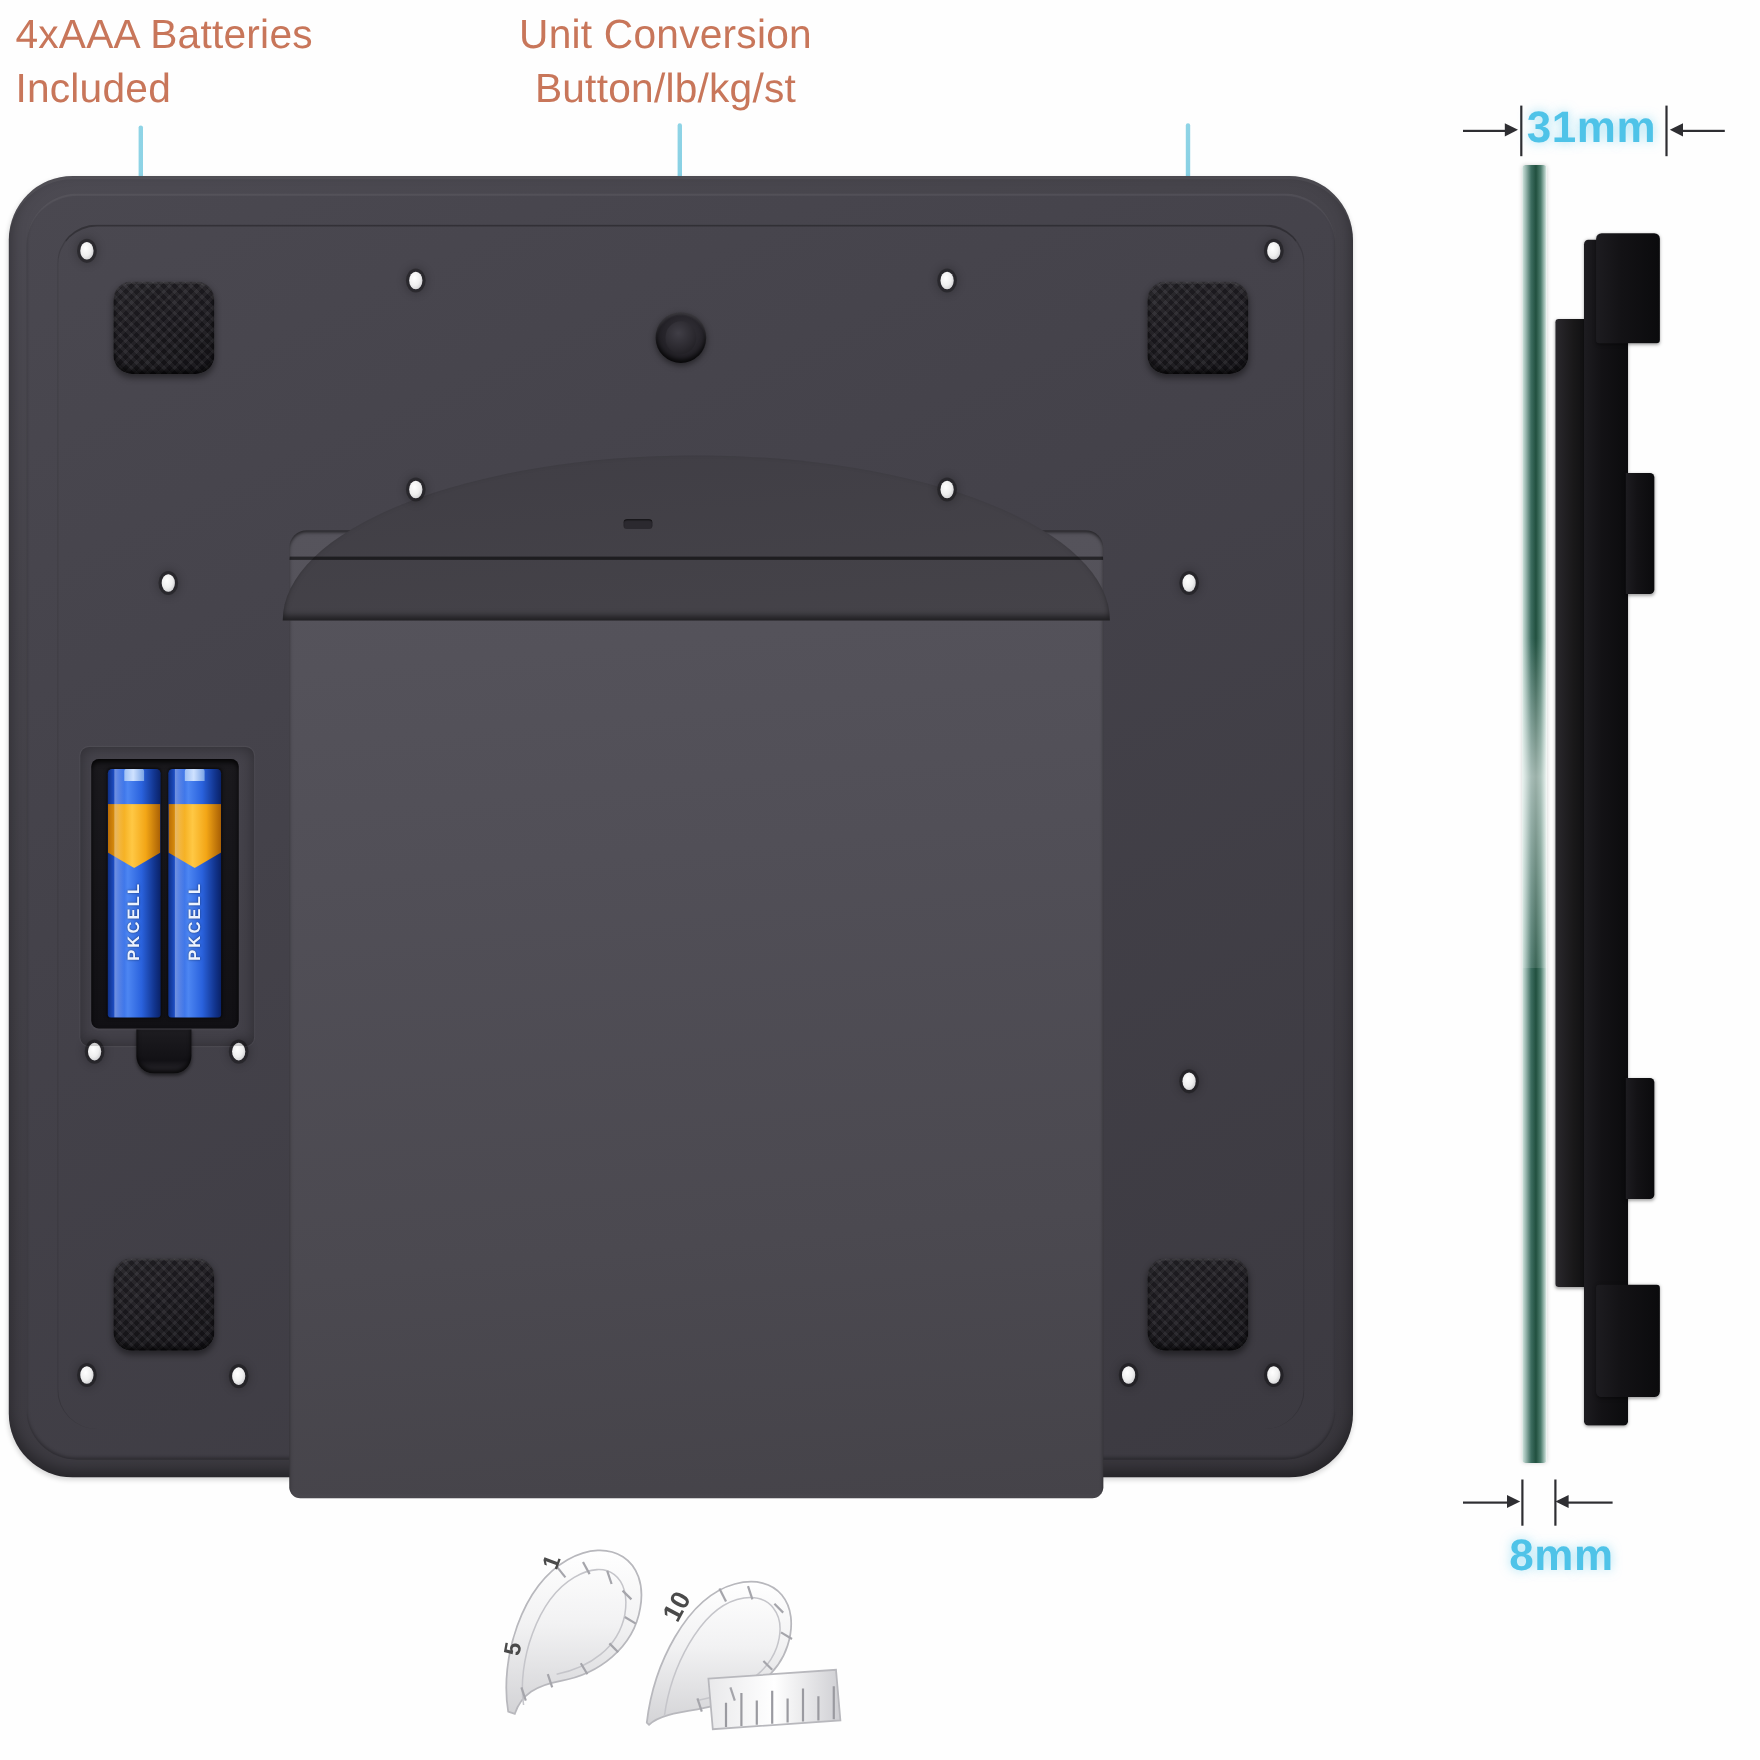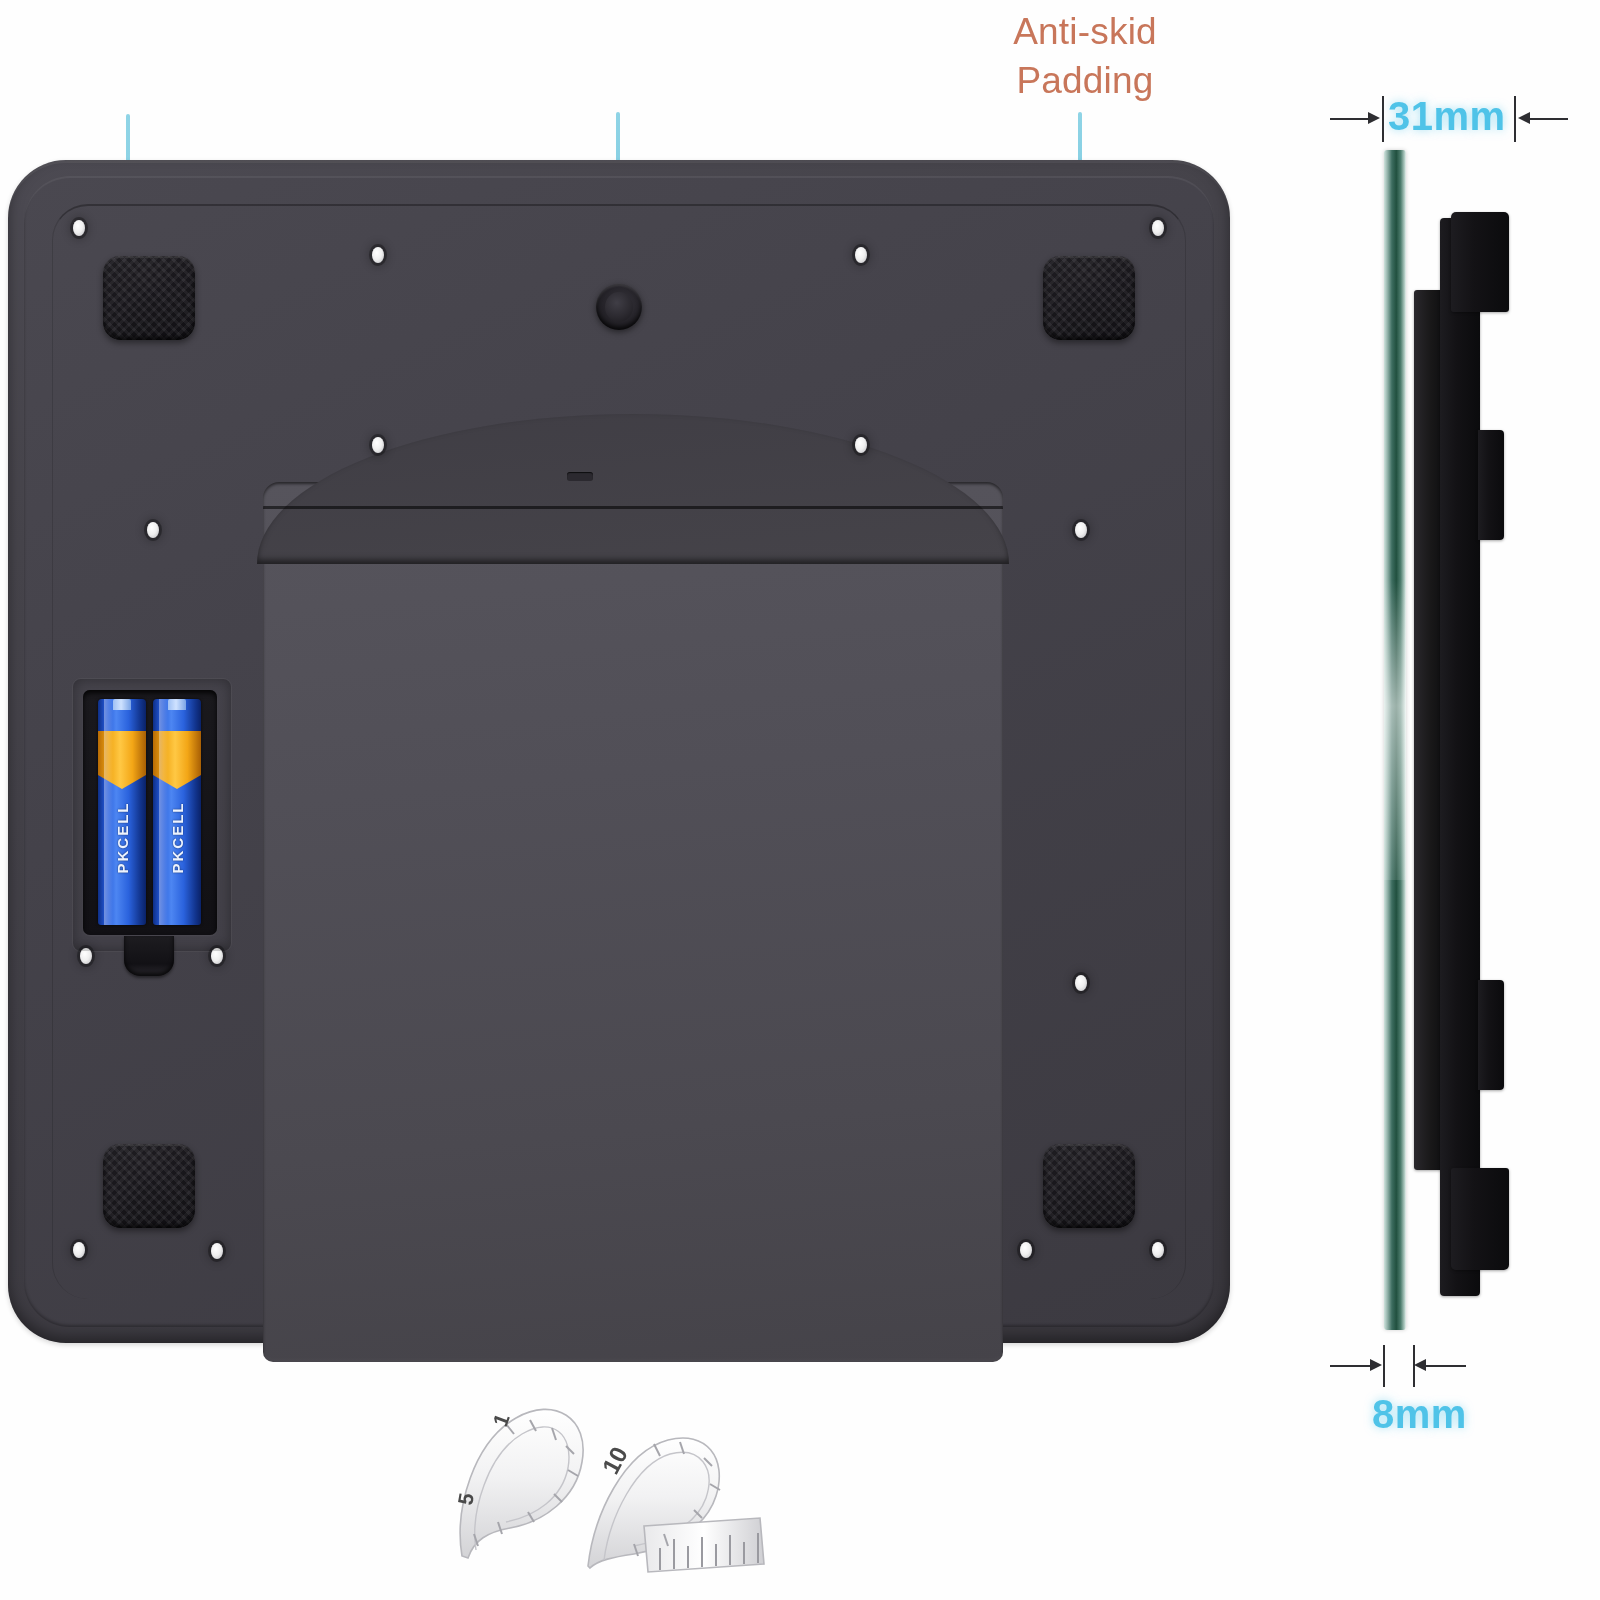--- a/index.html
+++ b/index.html
@@ -377,24 +377,26 @@
     fill: #4a4a4a;
     font-family: "Liberation Sans", sans-serif;
     font-weight: bold;
   }
 </style>
 </head>
 <body>
 
 <div id="stage">
 
-
-
-  <div class="callout-label" style="left:930px; top:8px; width:310px;">Anti-skid
-Padding</div>
+  <div class="callout-label left" style="left:14px; top:8px; width:330px;">4xAAA Batteries
+Included</div>
+
+  <div class="callout-label" style="left:440px; top:8px; width:330px;">Unit Conversion
+Button/lb/kg/st</div>
+
 
 
   <div class="leader" style="left:126px; top:114px; height:620px;"></div>
 
   <div class="leader" style="left:616px; top:112px; height:190px;"></div>
 
   <div class="leader" style="left:1078px; top:112px; height:176px;"></div>
 
   <div class="leader-dot" style="left:600px; top:288px; width:34px; height:34px;"></div>
 

